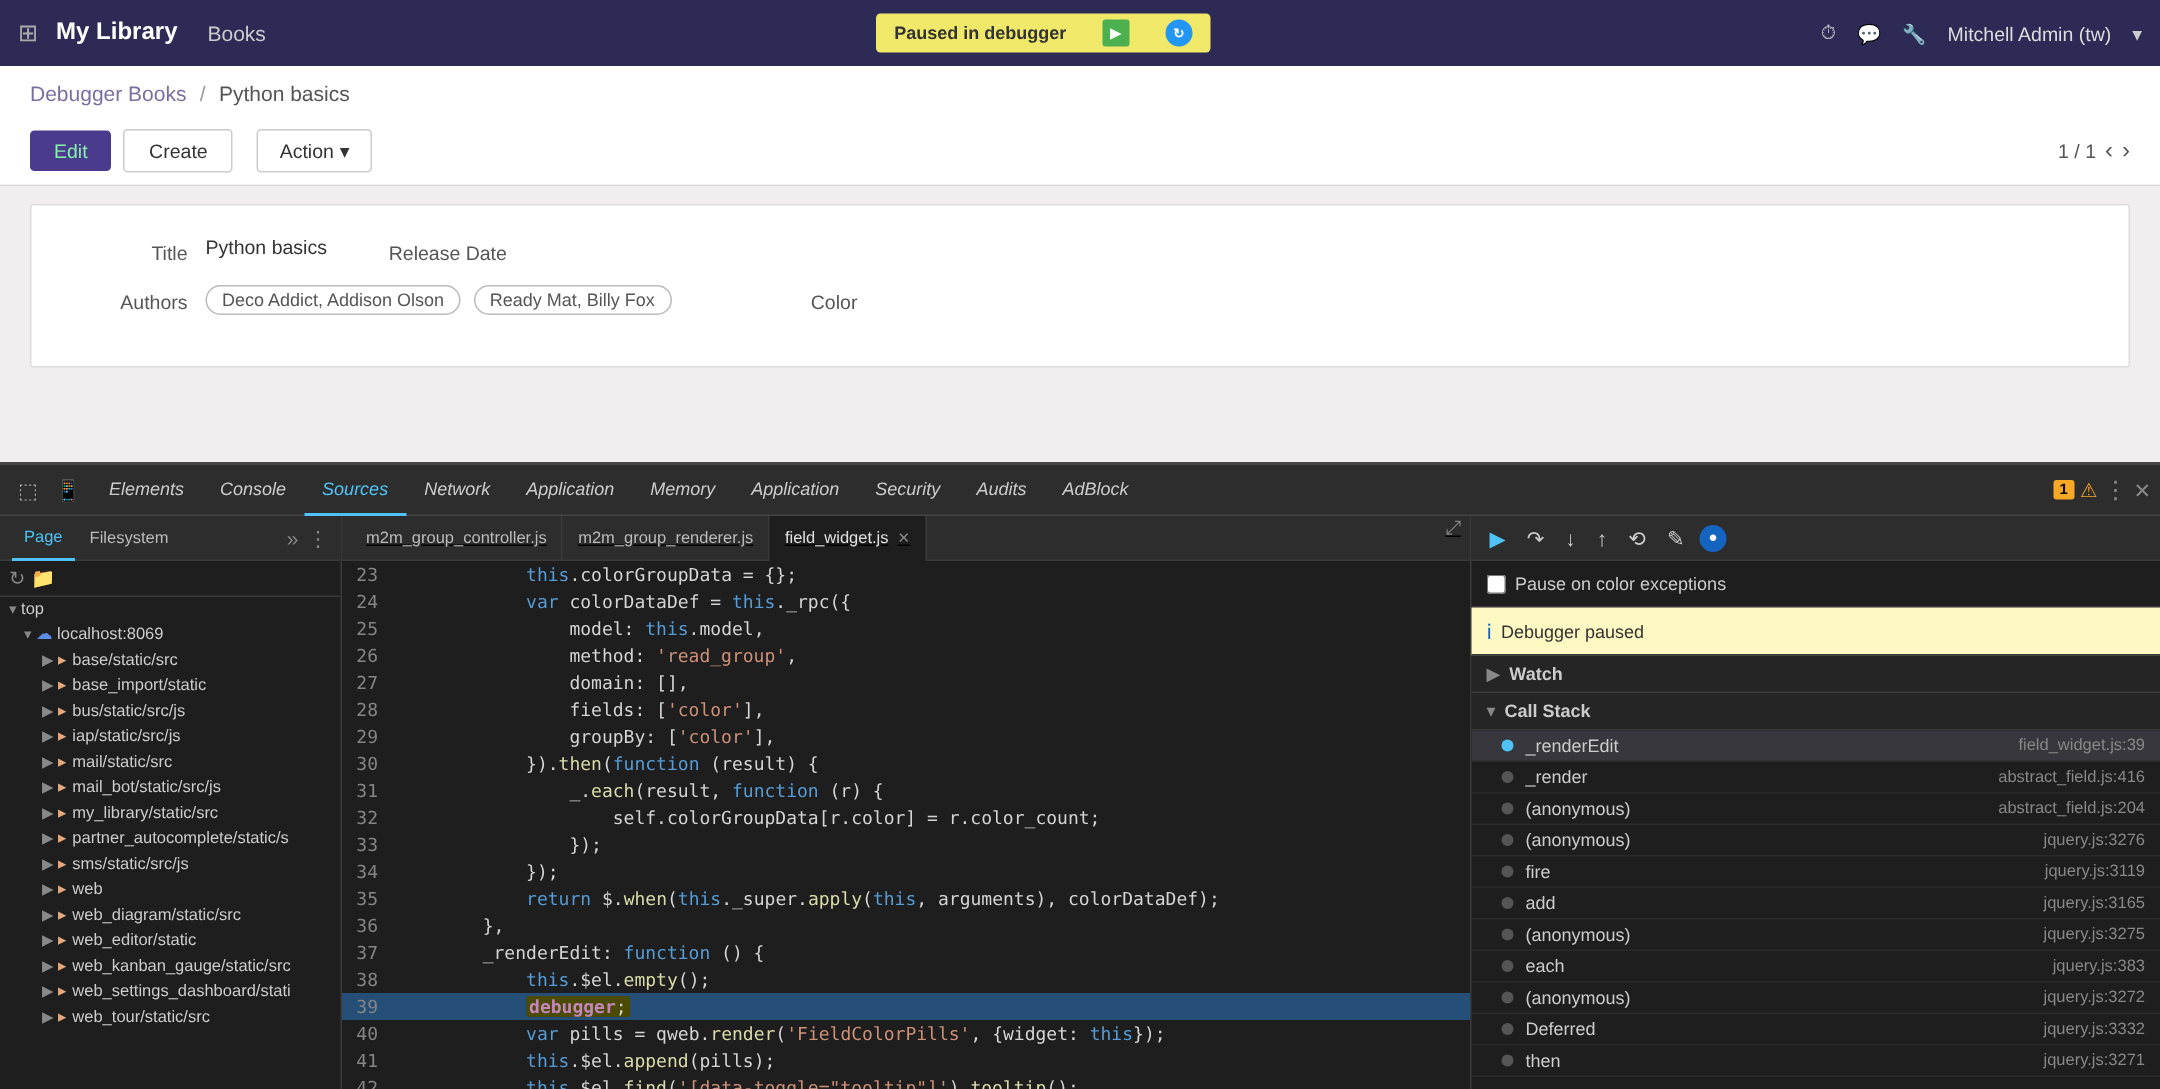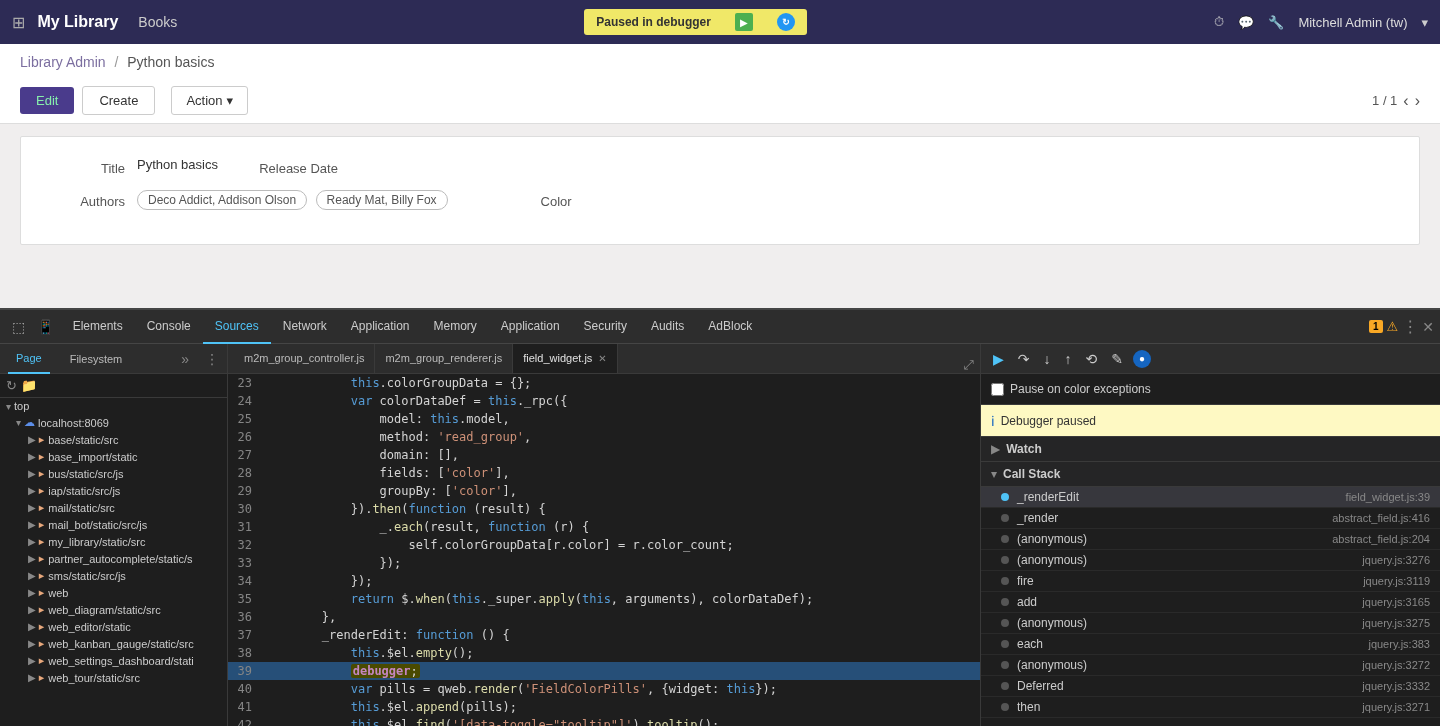--- a/index.html
+++ b/index.html
@@ -161,20 +161,21 @@
     }
     .devtools-tab {
       font-size: 12px;
       color: #ccc;
       padding: 0 12px;
       height: 34px;
       display: flex;
       align-items: center;
       cursor: pointer;
       border-bottom: 2px solid transparent;
+      font-style: italic;
     }
     .devtools-tab.active {
       color: #4fc3f7;
       border-bottom: 2px solid #4fc3f7;
     }
     .devtools-right-icons {
       margin-left: auto;
       display: flex;
       align-items: center;
       gap: 4px;
@@ -204,21 +205,21 @@
       flex-direction: column;
       overflow: hidden;
     }
     .file-panel-tabs {
       display: flex;
       align-items: center;
       background: #2d2d2d;
       border-bottom: 1px solid #3a3a3a;
       height: 30px;
       padding: 0 8px;
-      gap: 12px;
+      gap: 2px;
     }
     .file-tab {
       font-size: 11px;
       color: #bbb;
       padding: 0 8px;
       height: 30px;
       display: flex; align-items: center;
       cursor: pointer;
     }
     .file-tab.active { color: #4fc3f7; border-bottom: 2px solid #4fc3f7; }
@@ -232,25 +233,26 @@
       cursor: pointer;
       white-space: nowrap;
     }
     .tree-arrow { color: #888; margin-right: 3px; font-size: 10px; }
     .tree-icon-folder { color: #e8a87c; margin-right: 4px; font-size: 11px; }
     .cloud-icon { color: #5c8ee8; margin-right: 3px; }
 
     
     .source-tabs {
       display: flex;
-      align-items: flex-end;
+      align-items: flex-start;
       background: #2d2d2d;
       border-bottom: 1px solid #3a3a3a;
       height: 30px;
       padding: 0 6px;
+      text-decoration: underline;
     }
     .source-tab {
       font-size: 11px;
       color: #bbb;
       padding: 0 10px;
       height: 30px;
       display: flex; align-items: center;
       cursor: pointer;
       border-right: 1px solid #3a3a3a;
     }
@@ -384,21 +386,21 @@
     <span>⏱</span>
     <span>💬</span>
     <span>🔧</span>
     <span class="user-info">Mitchell Admin (tw)</span>
     <span>▾</span>
   </div>
 </nav>
 
 <div class="page-header">
   <div class="breadcrumb">
-    <span class="link">Library Admin</span>
+    <span class="link">Debugger Books</span>
     <span class="sep">/</span>
     <span>Python basics</span>
   </div>
   <div class="page-toolbar">
     <button class="btn-edit">Edit</button>
     <button class="btn-create">Create</button>
     <button class="btn-action">
       <span>Action</span>
       <span>▾</span>
     </button>

